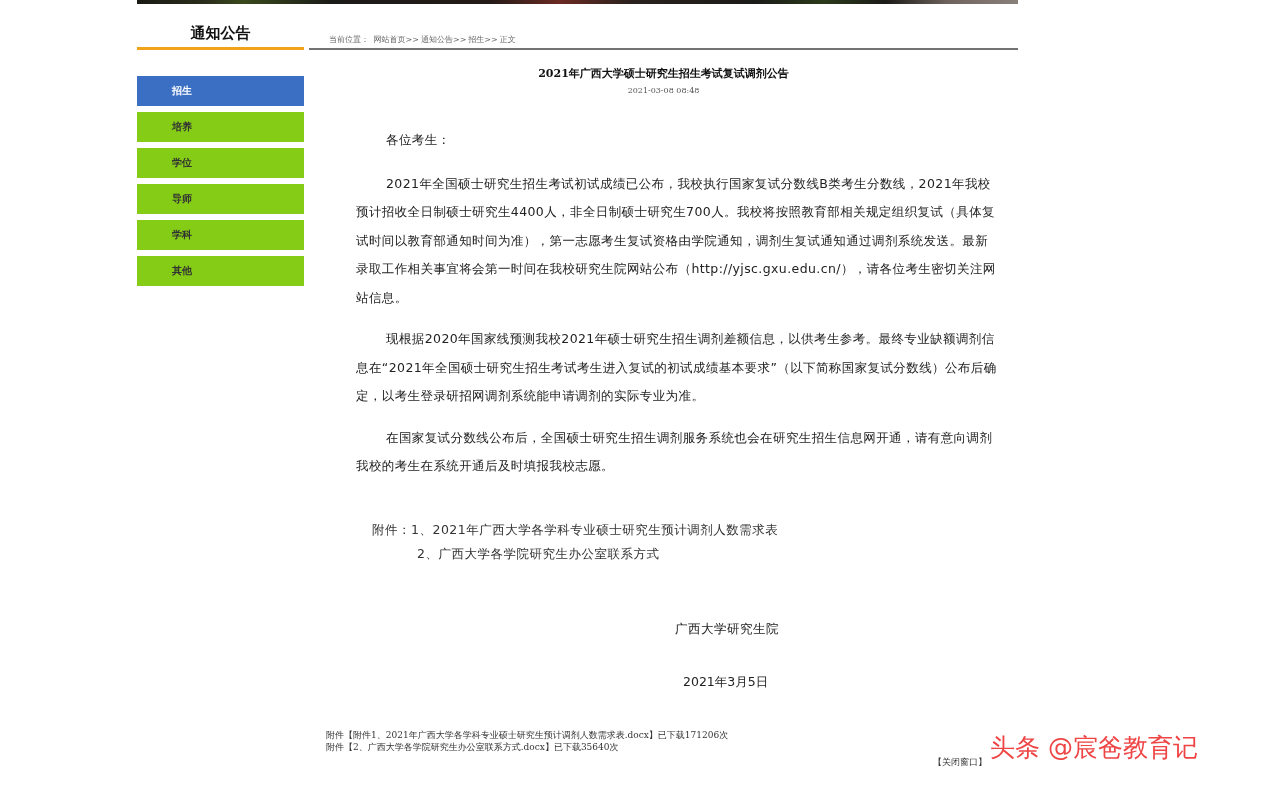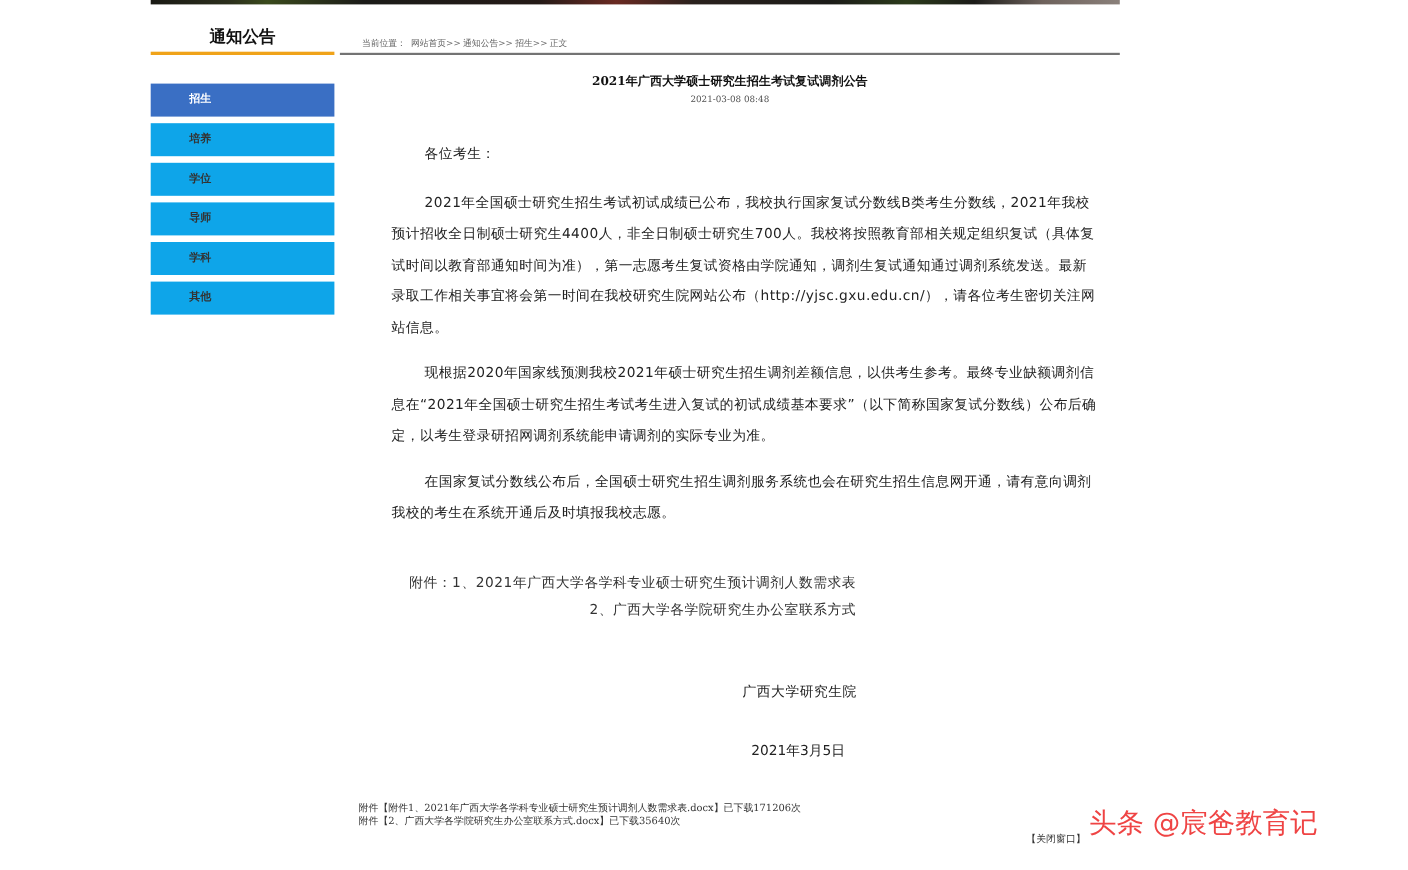--- a/index.html
+++ b/index.html
@@ -17,21 +17,21 @@
     .sidebar { position: absolute; left: 137px; top: 18px; width: 167px; }
     .sidebar-title {
       height: 32px; text-align: center;
       font-size: 15px; font-weight: bold; color: #111;
       line-height: 30px;
       border-bottom: 3px solid #f0a319;
     }
     .sidebar-list { margin-top: 26px; }
     .sidebar-item {
       height: 30px; margin-bottom: 6px;
-      background: #0ea5e9;
+      background: #84cc16;
       font-size: 10px; font-weight: bold; color: #333;
       line-height: 30px; padding-left: 35px;
       cursor: pointer;
     }
     .sidebar-item.active { background: #3a6fc4; color: #fff; }
 
     
     .main { position: absolute; left: 309px; top: 18px; width: 709px; }
     .breadcrumb {
       height: 32px; padding-left: 20px;
@@ -49,21 +49,21 @@
     .article-date {
       text-align: center; margin-top: 5px;
       font-family: "DejaVu Serif", "Liberation Serif", serif;
       font-size: 8px; color: #555;
     }
     .body { position: absolute; left: 17px; top: 108px; width: 672px; font-size: 12.5px; color: #222; }
     .p { line-height: 28.5px; letter-spacing: 0.4px; margin-left: 30px; }
     .salutation { padding-left: 30px; margin-bottom: 15px; }
     .indent { text-indent: 30px; }
     .para-gap { margin-bottom: 13px; }
-    .attach-block { position: absolute; left: 63px; top: 500px; font-size: 12.5px; line-height: 24px; color: #333; letter-spacing: 0.5px; text-align: right; }
+    .attach-block { position: absolute; left: 63px; top: 500px; font-size: 12.5px; line-height: 24px; color: #333; letter-spacing: 0.5px; }
     .attach-block .second { padding-left: 45px; }
     .signature { position: absolute; left: 366px; top: 603px; font-size: 12.5px; color: #222; letter-spacing: 0.5px; }
     .sig-date { position: absolute; left: 374px; top: 656px; font-size: 12.5px; color: #222; }
     .downloads { position: absolute; left: 17px; top: 711px; font-family: "DejaVu Serif", "Liberation Serif", serif; font-size: 9px; color: #333; line-height: 12px; }
     .downloads a { color: #333; text-decoration: none; cursor: pointer; }
     .close-window {
       position: absolute; left: 933px; top: 756px;
       font-size: 9px; color: #333; cursor: pointer;
     }
     .watermark {

